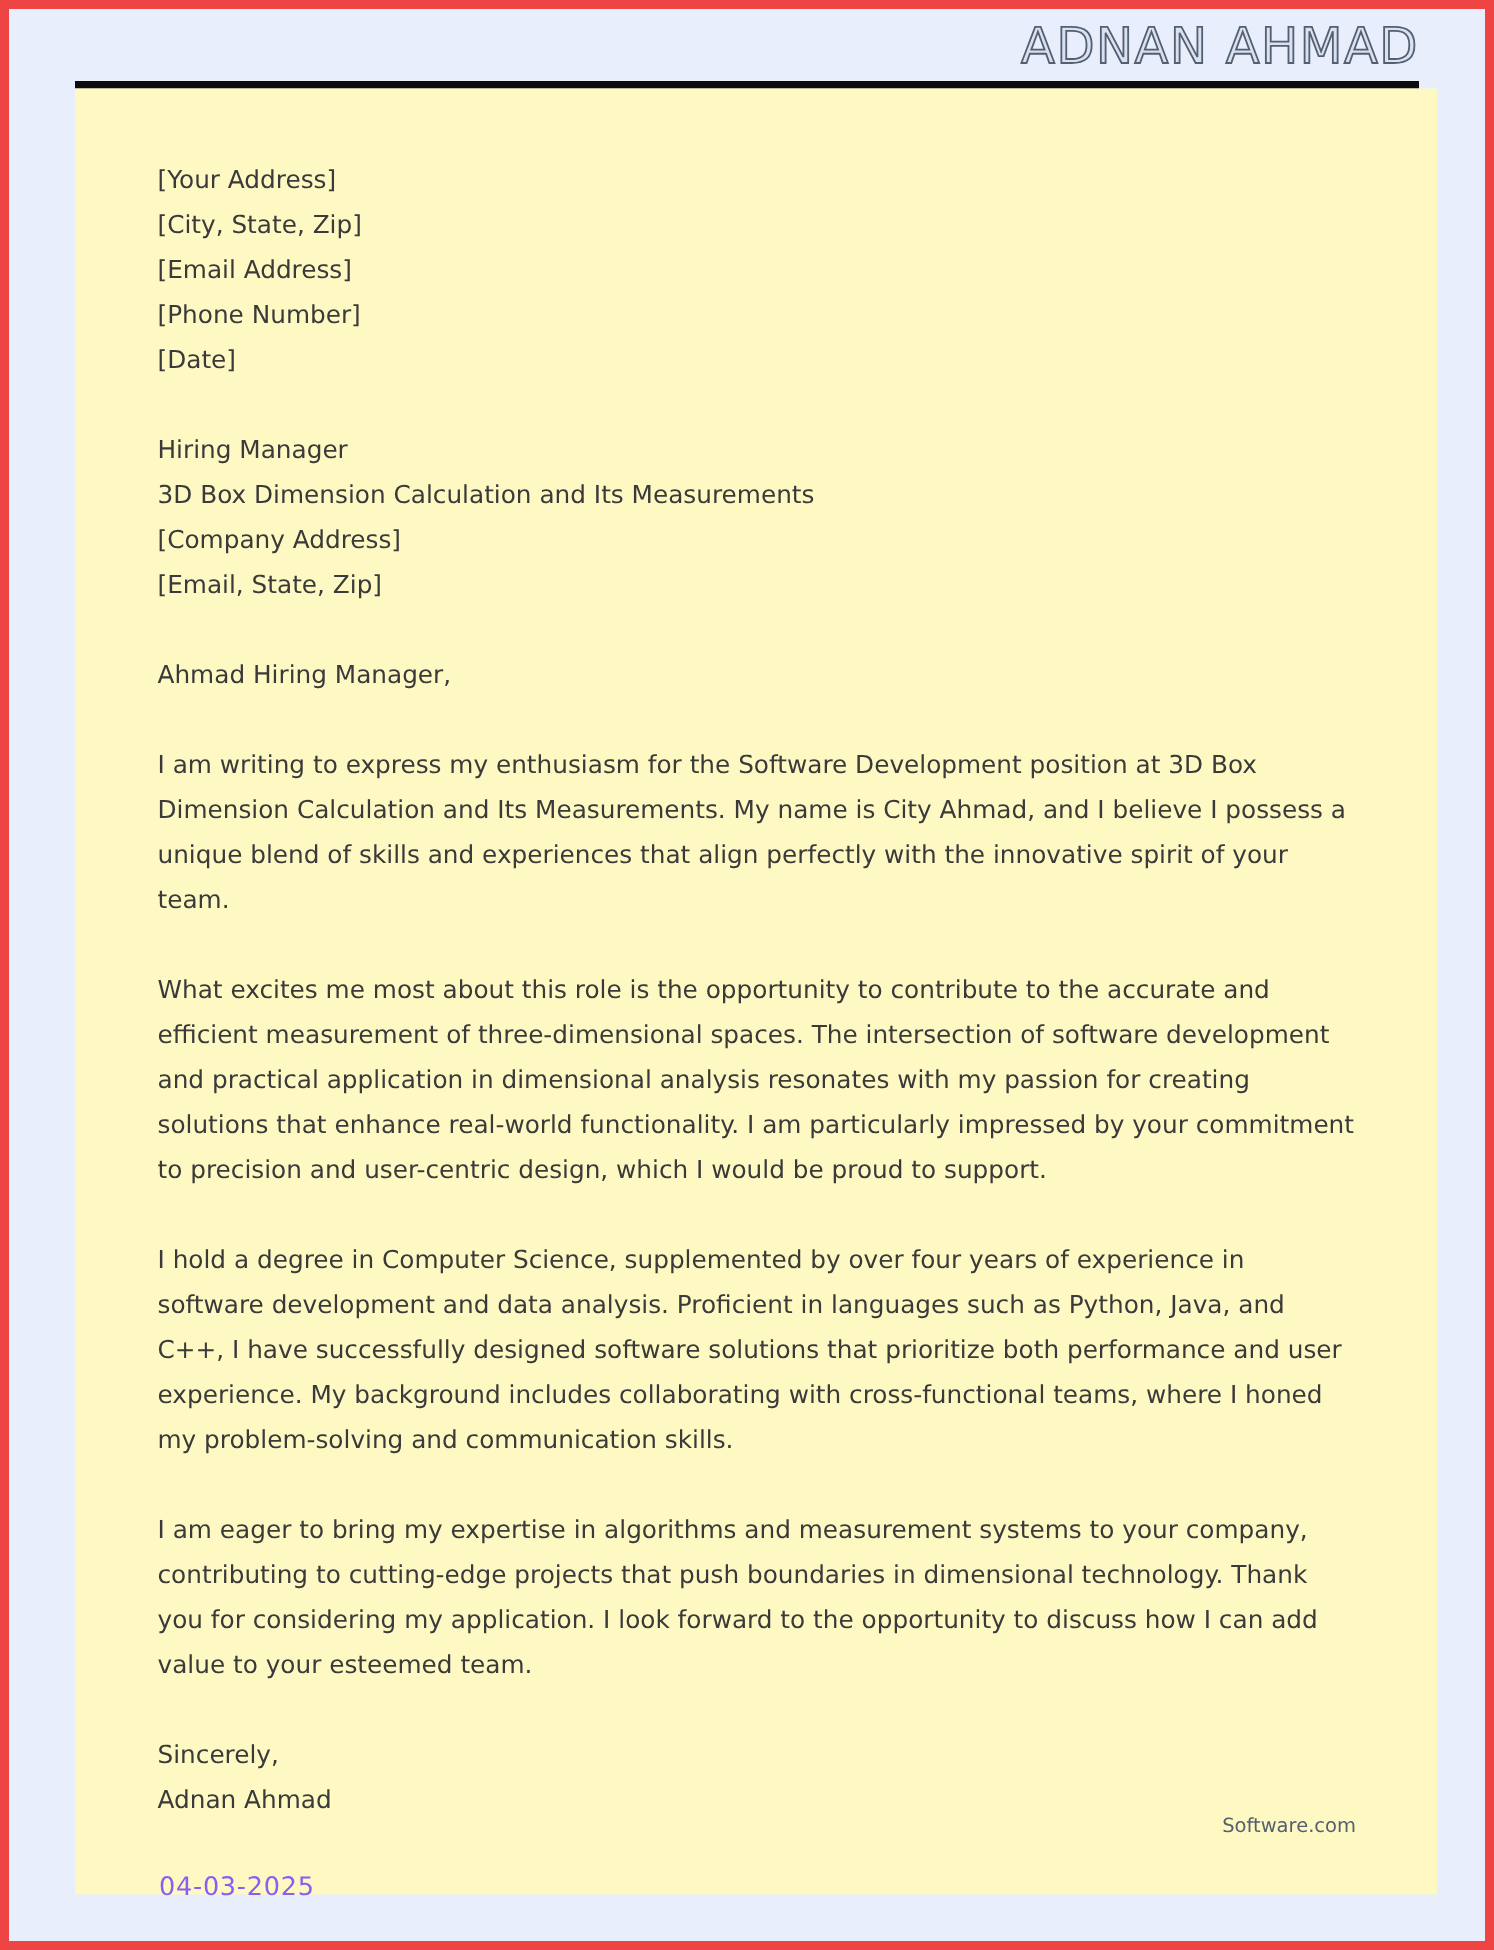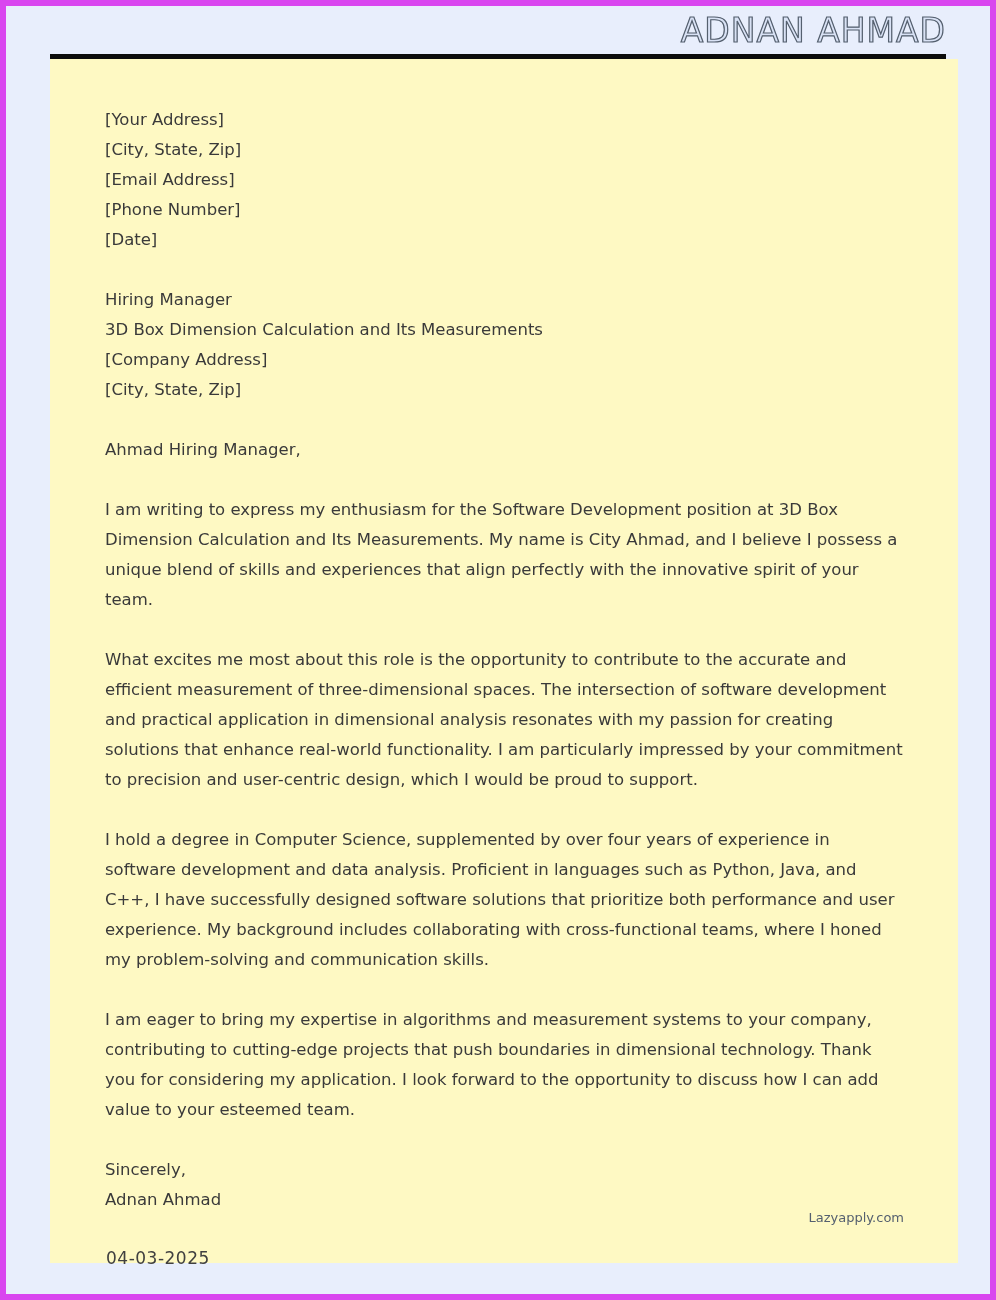--- a/index.html
+++ b/index.html
@@ -14,21 +14,21 @@
     overflow: hidden;
   }
   .page {
     position: absolute;
     left: 0;
     top: 0;
     width: 996px;
     height: 1300px;
     background: #e8eefc;
     box-sizing: border-box;
-    border: 6px solid #d946ef;
+    border: 6px solid #ef4444;
     text-decoration: underline;
   }
   .header {
     position: absolute;
     left: 0;
     top: 0;
     right: 0;
     height: 48px;
     display: flex;
     align-items: center;
@@ -77,21 +77,21 @@
   }
   .block:last-child {
     margin-bottom: 0;
     margin-top: 16px;
   }
   .footer-date {
     position: absolute;
     left: 100px;
     bottom: 26px;
     font-size: 17px;
-    color: #404040;
+    color: #8b5cf6;
     letter-spacing: 0.5px;
   }
   .footer-brand {
     position: absolute;
     right: 54px;
     bottom: 38px;
     font-size: 13px;
     color: #55606f;
   }
 </style>
@@ -108,27 +108,27 @@
   <div class="sheet">
     <div class="body-text">
       <p class="block">[Your Address]
 [City, State, Zip]
 [Email Address]
 [Phone Number]
 [Date]</p>
       <p class="block">Hiring Manager
 3D Box Dimension Calculation and Its Measurements
 [Company Address]
-[City, State, Zip]</p>
+[Email, State, Zip]</p>
       <p class="block">Ahmad Hiring Manager,</p>
       <p class="block">I am writing to express my enthusiasm for the Software Development position at 3D Box Dimension Calculation and Its Measurements. My name is City Ahmad, and I believe I possess a unique blend of skills and experiences that align perfectly with the innovative spirit of your team.</p>
       <p class="block">What excites me most about this role is the opportunity to contribute to the accurate and efficient measurement of three-dimensional spaces. The intersection of software development and practical application in dimensional analysis resonates with my passion for creating solutions that enhance real-world functionality. I am particularly impressed by your commitment to precision and user-centric design, which I would be proud to support.</p>
       <p class="block">I hold a degree in Computer Science, supplemented by over four years of experience in software development and data analysis. Proficient in languages such as Python, Java, and C++, I have successfully designed software solutions that prioritize both performance and user experience. My background includes collaborating with cross-functional teams, where I honed my problem-solving and communication skills.</p>
       <p class="block">I am eager to bring my expertise in algorithms and measurement systems to your company, contributing to cutting-edge projects that push boundaries in dimensional technology. Thank you for considering my application. I look forward to the opportunity to discuss how I can add value to your esteemed team.</p>
       <p class="block">Sincerely,
 Adnan Ahmad</p>
     </div>
-    <div class="footer-brand">Lazyapply.com</div>
+    <div class="footer-brand">Software.com</div>
   </div>
 
   <div class="footer-date">04-03-2025</div>
 
 </div>
 
 </body></html>

